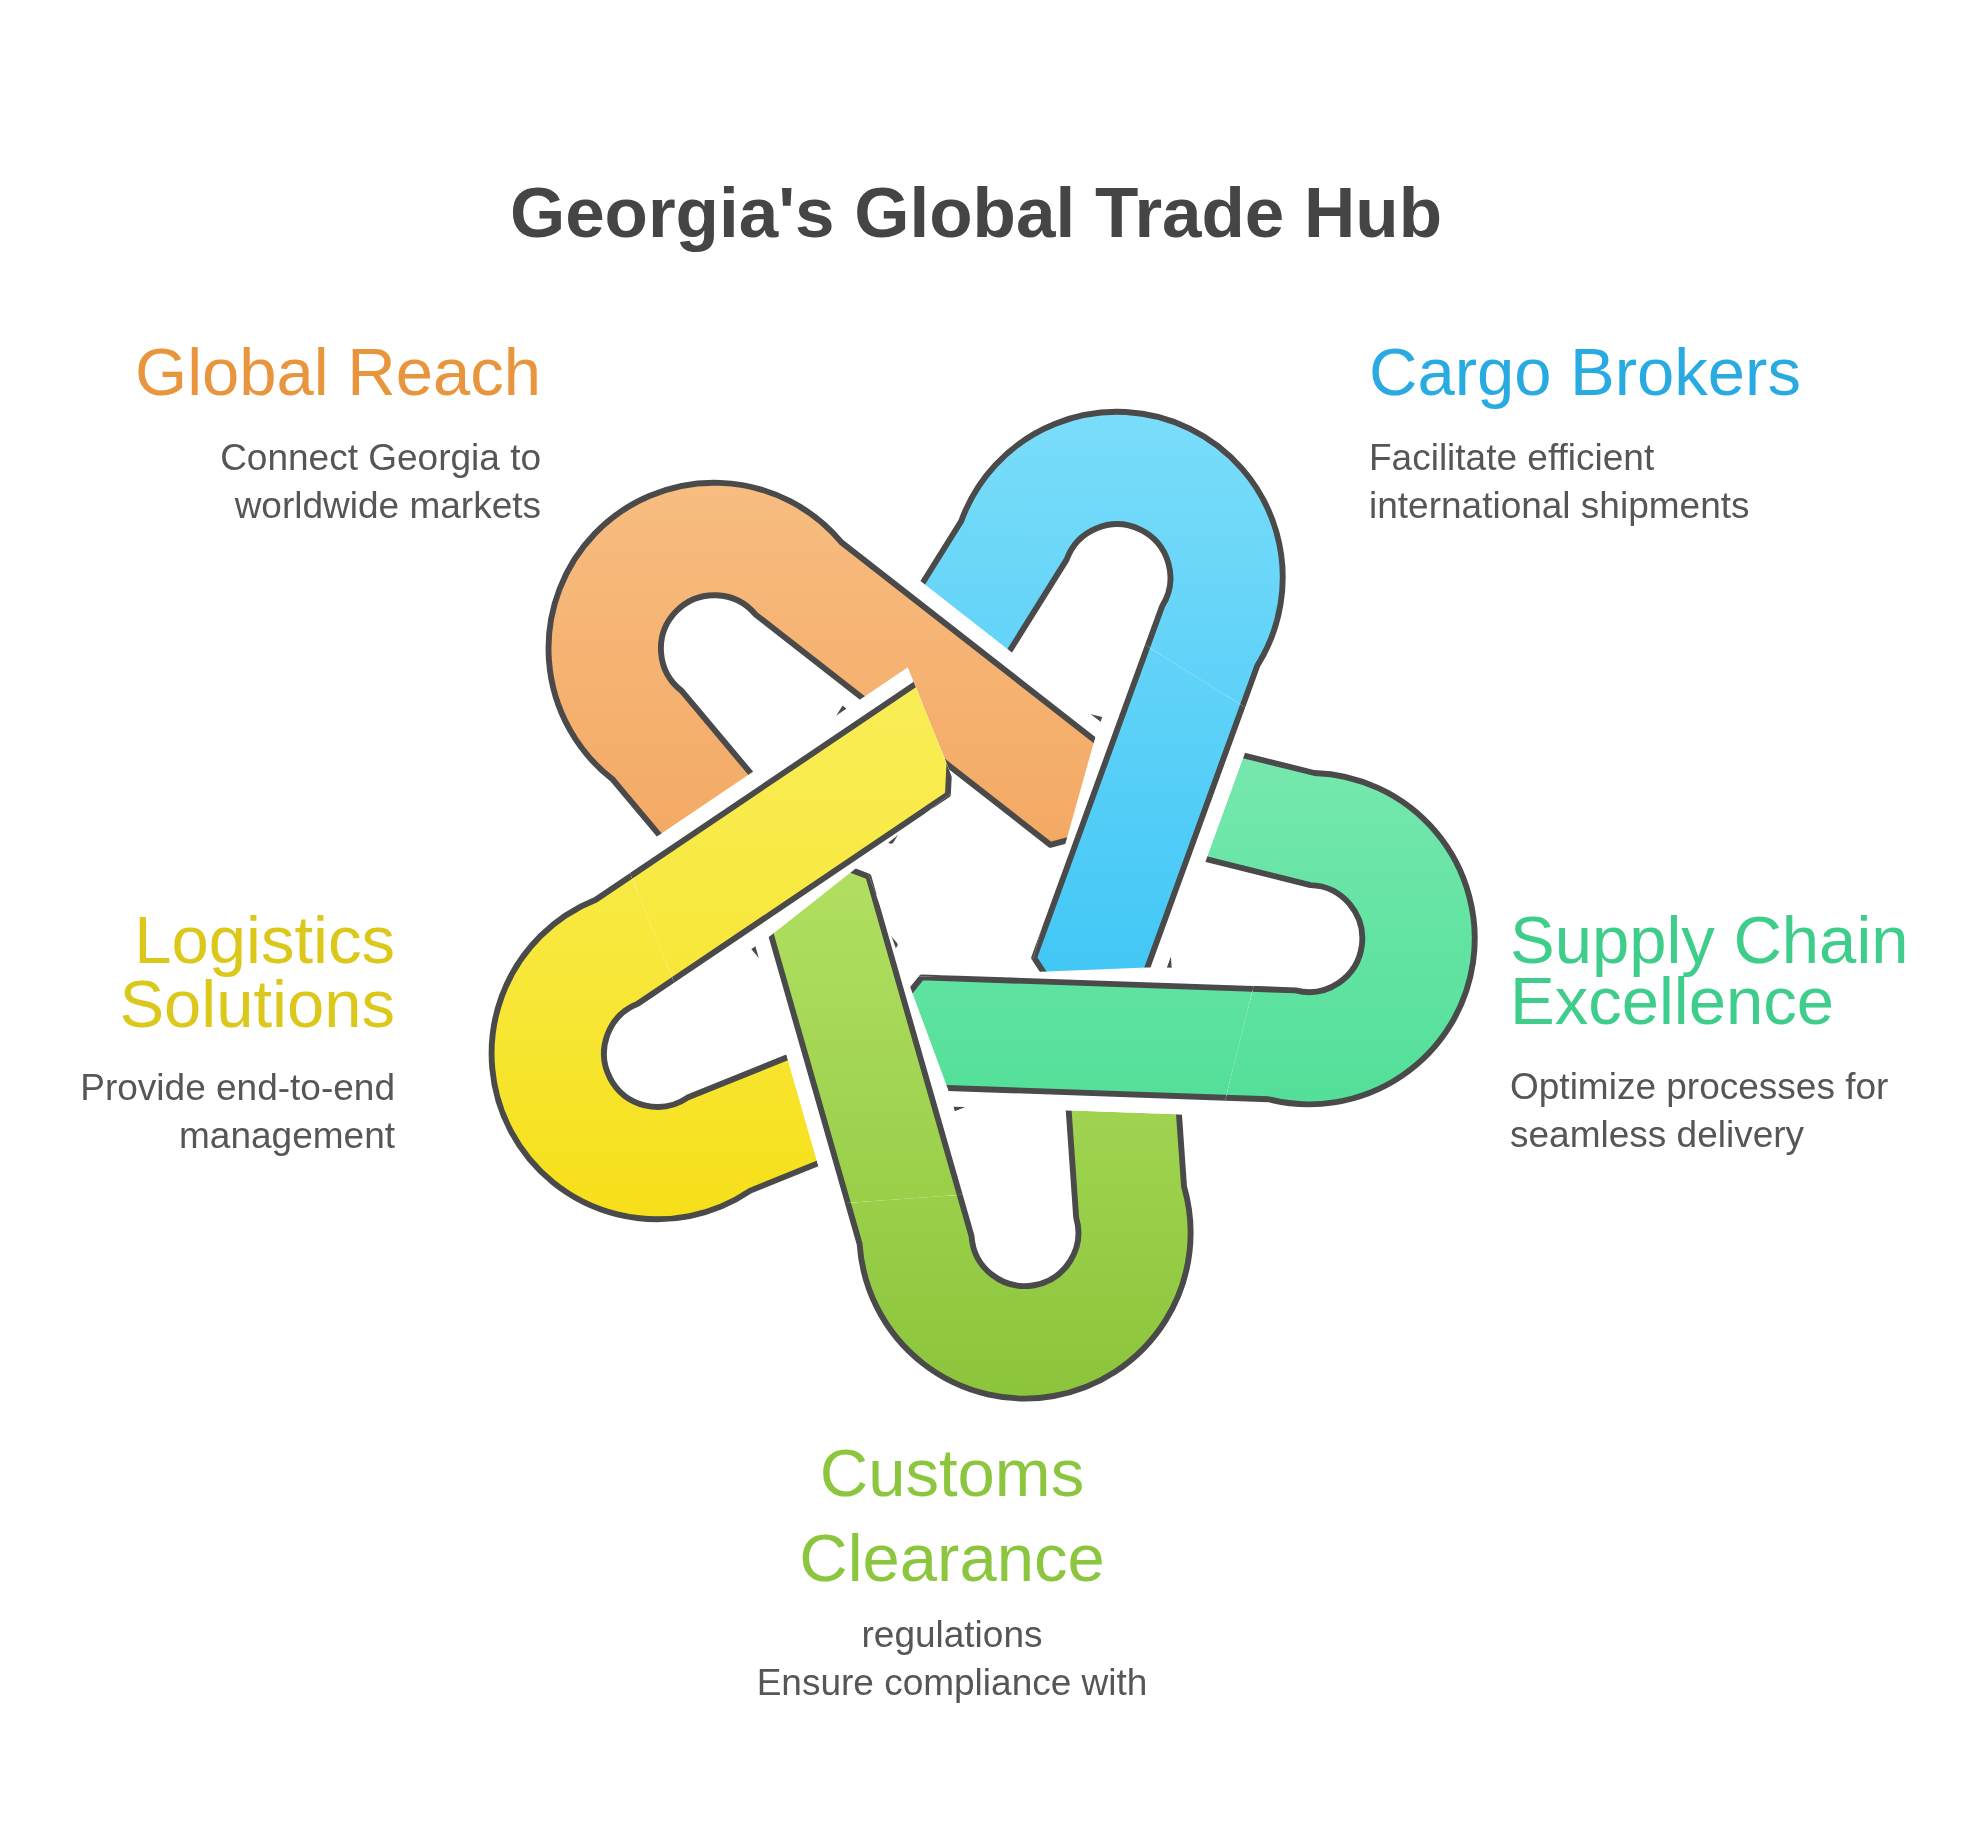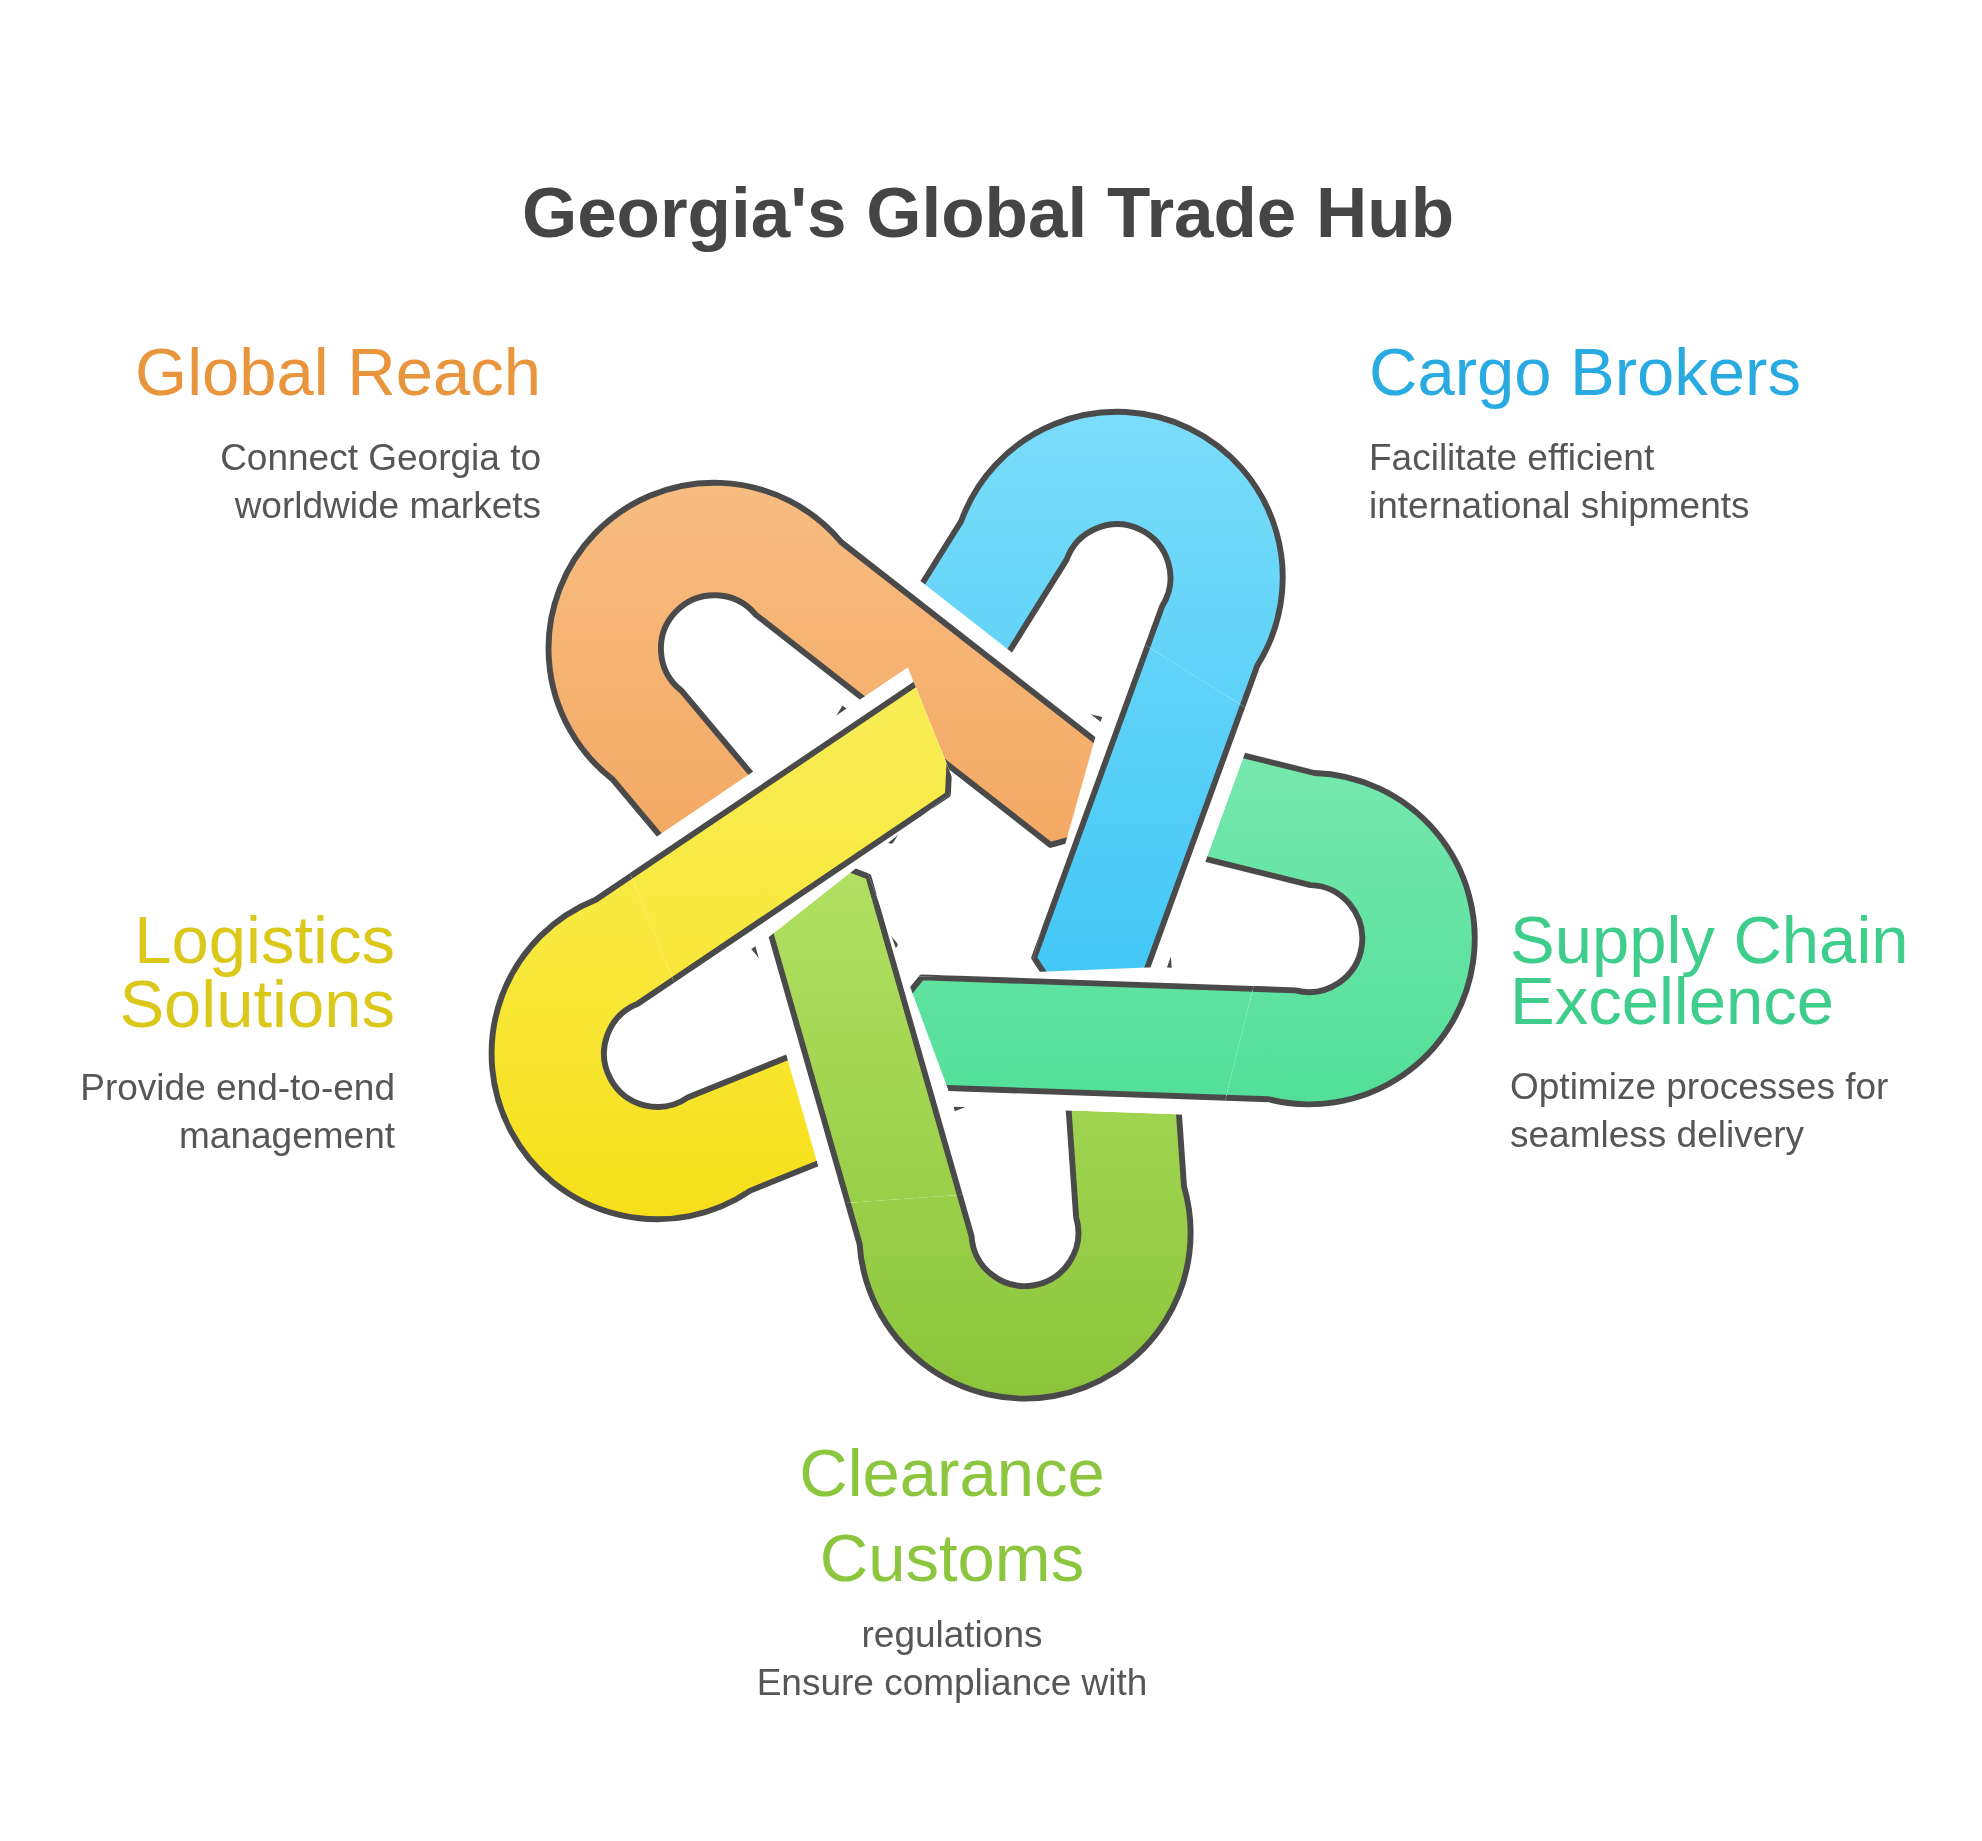--- a/index.html
+++ b/index.html
@@ -10,21 +10,20 @@
     font-family:"Liberation Sans", sans-serif;
     overflow:hidden;
   }
   .page-title{
     position:absolute;
     left:0; top:124px; width:1952px;
     text-align:center;
     font-size:71px; font-weight:bold;
     color:#454545;
     letter-spacing:0px;
-    padding-left:12px;
   }
   .label{position:absolute;}
   .label .hline{
     font-size:67px;
     font-weight:400;
   }
   .label .bline{
     font-size:37px;
     line-height:48px;
     color:#565656;
@@ -179,22 +178,22 @@
   <div class="label align-right" id="lbl-logistics">
     <div class="hline">Logistics</div>
     <div class="hline">Solutions</div>
     <div class="body">
       <div class="bline">Provide end-to-end</div>
       <div class="bline">management</div>
     </div>
   </div>
 
   <div class="label align-center" id="lbl-customs">
+    <div class="hline">Customs</div>
     <div class="hline">Clearance</div>
-    <div class="hline">Customs</div>
     <div class="body">
       <div class="bline">regulations</div>
       <div class="bline">Ensure compliance with</div>
     </div>
   </div>
 
 </div>
 
 
 </body></html>

